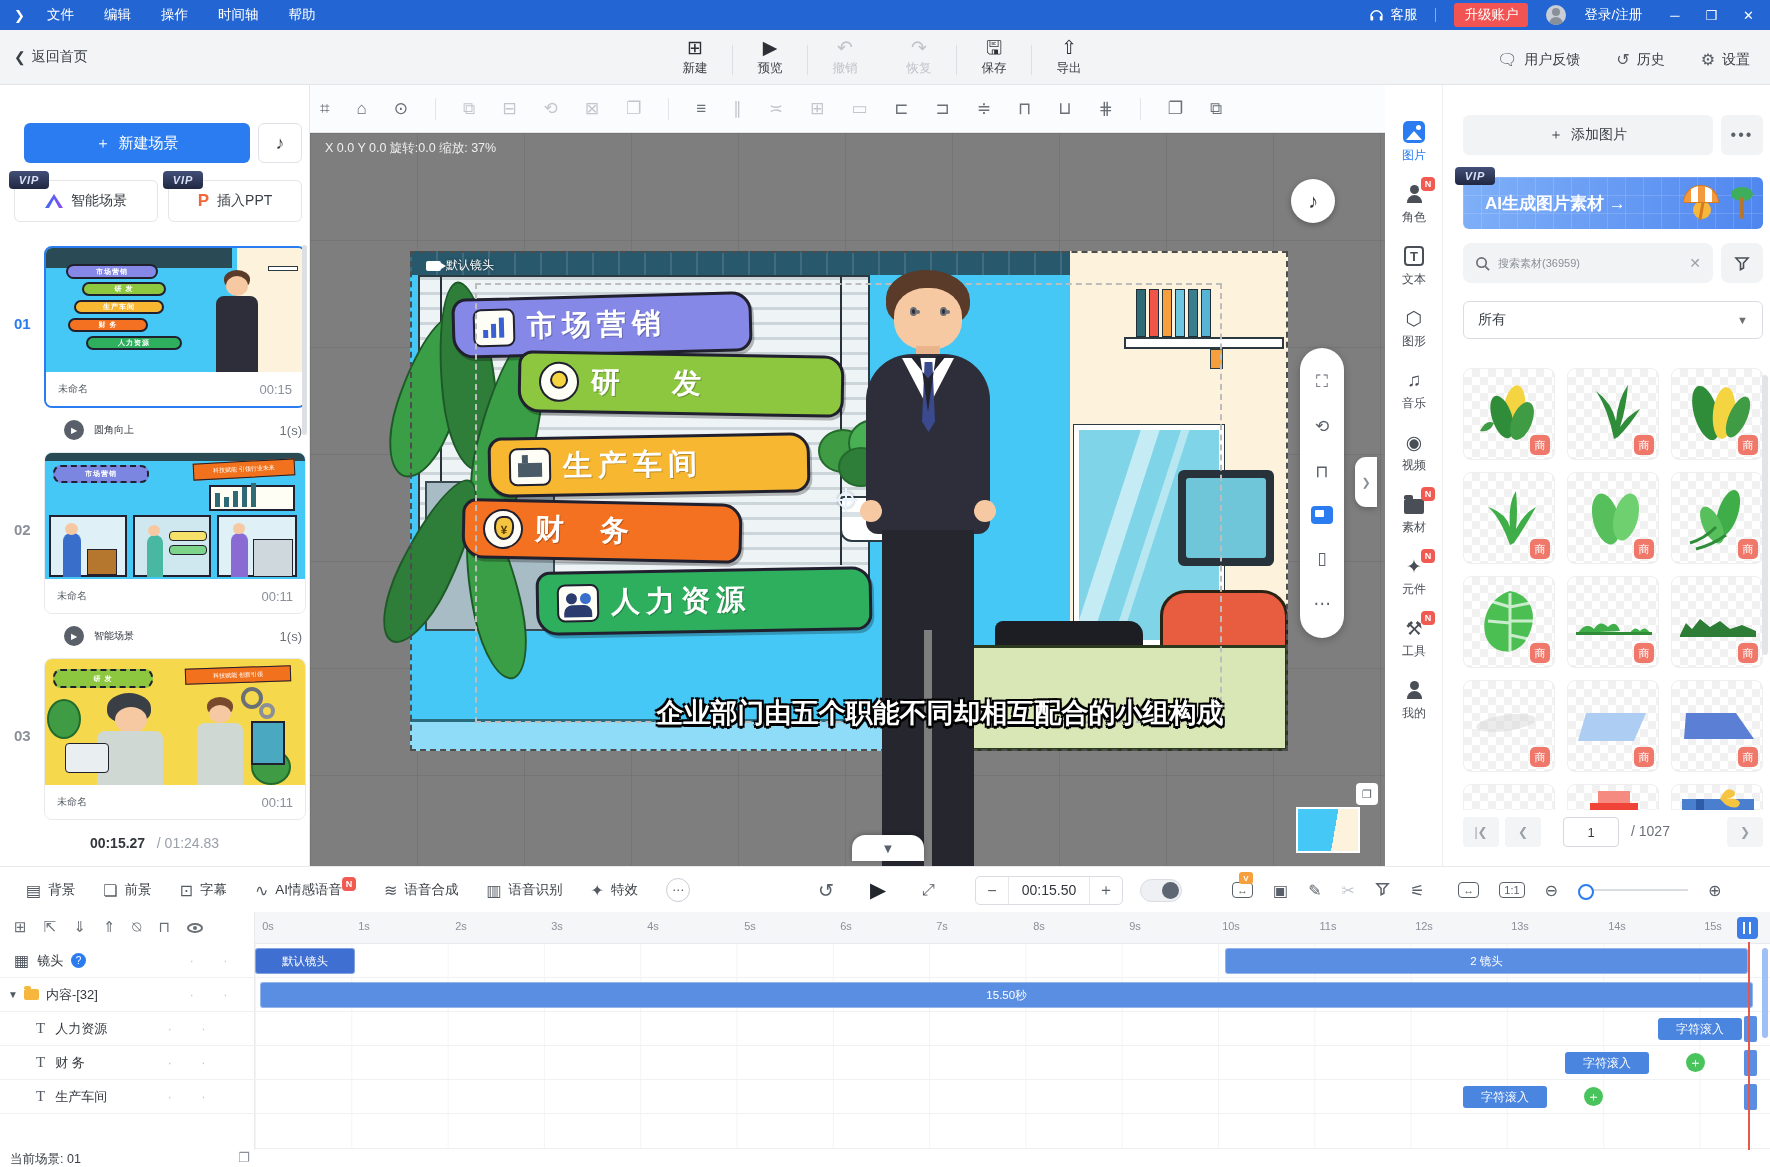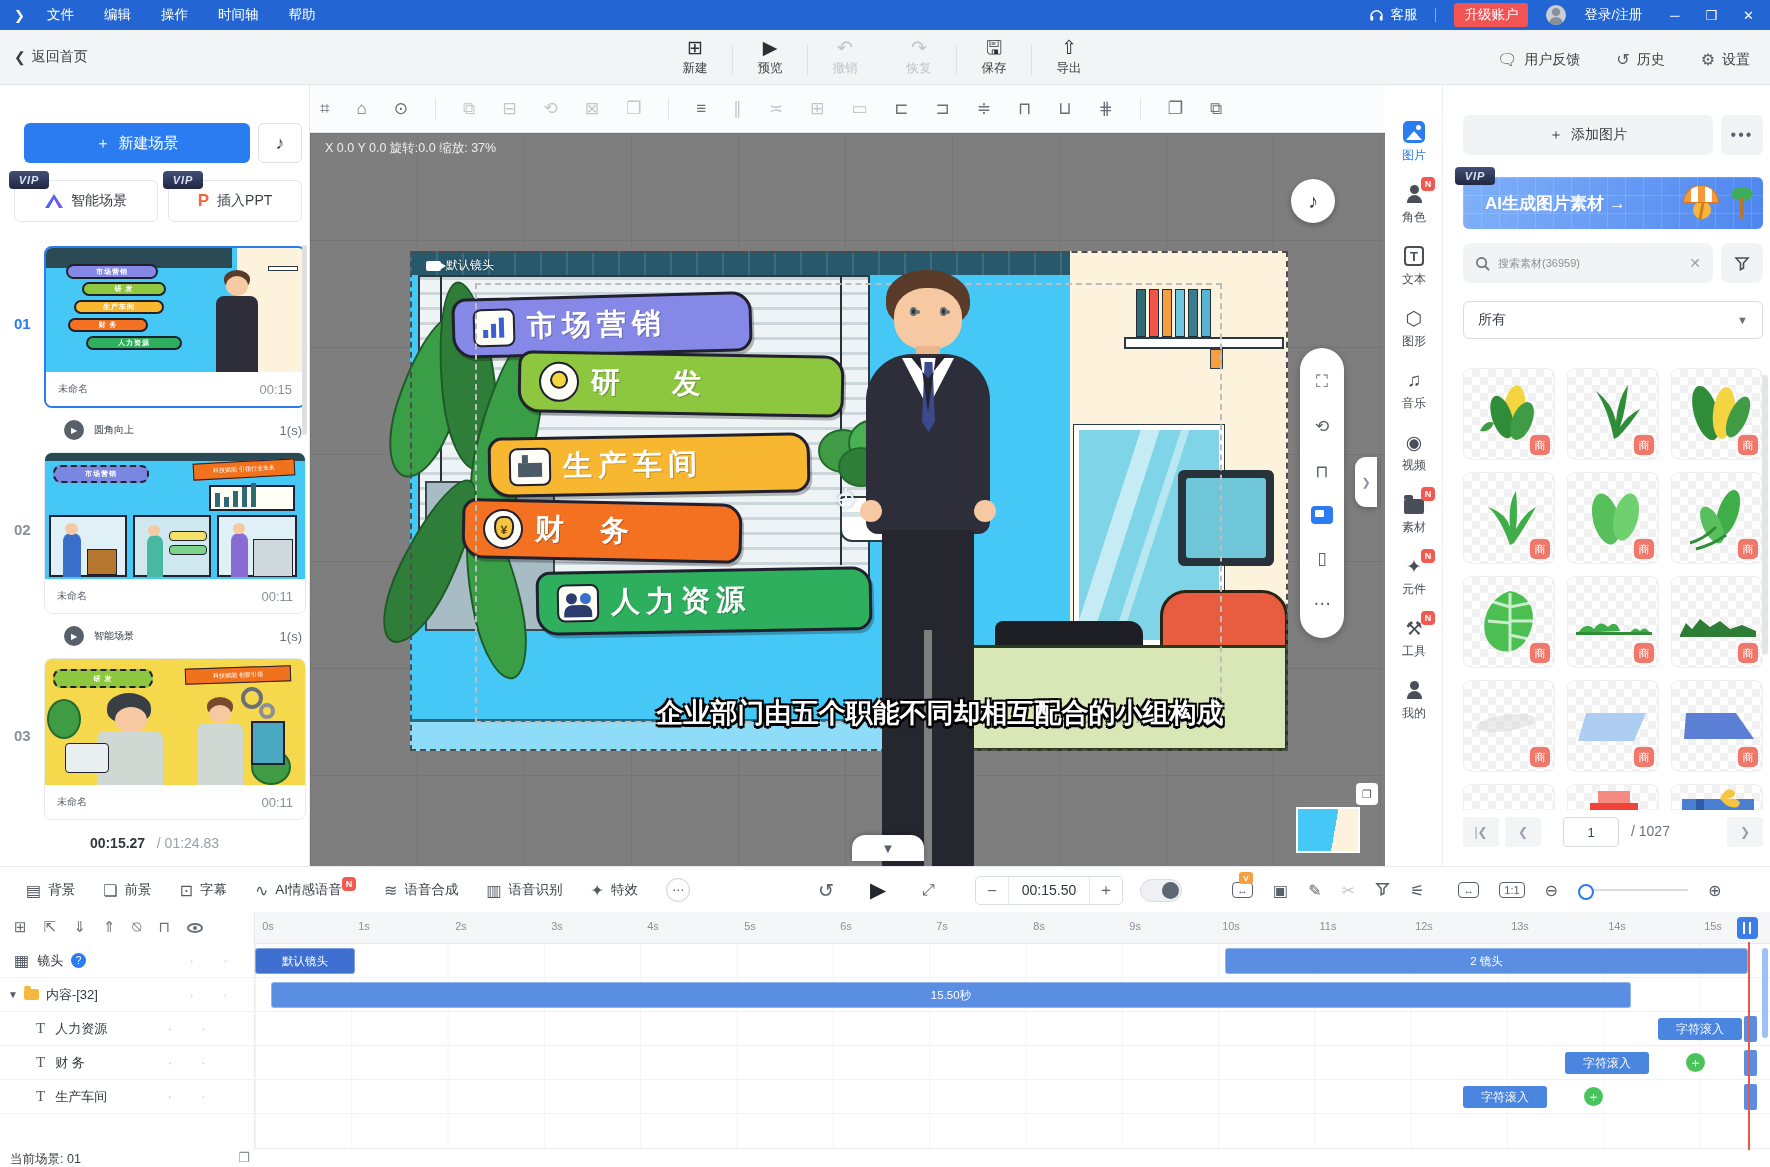--- a/index.html
+++ b/index.html
@@ -906,21 +906,21 @@
     <div class="tracks">
       <div class="trow" style="top:0;"></div>
       <div class="trow" style="top:34px;"></div>
       <div class="trow" style="top:68px;"></div>
       <div class="trow" style="top:102px;"></div>
       <div class="trow" style="top:136px;"></div>
 
       <span class="seg dark" style="left:0;top:4px;width:100px;">默认镜头</span>
       <span class="seg" style="left:970px;top:4px;width:523px;">2 镜头</span>
 
-      <span class="seg" style="left:16px;top:38px;width:1360px;">15.50秒</span>
+      <span class="seg" style="left:5px;top:38px;width:1493px;">15.50秒</span>
 
       <span class="fx-badge" style="left:1403px;top:74px;">字符滚入</span>
       <span class="mini-seg" style="left:1489px;top:72px;"></span>
       <span class="fx-badge" style="left:1310px;top:108px;">字符滚入</span>
       <span class="plus-circle" style="left:1431px;top:109px;">＋</span>
       <span class="mini-seg" style="left:1489px;top:106px;"></span>
       <span class="fx-badge" style="left:1208px;top:142px;">字符滚入</span>
       <span class="plus-circle" style="left:1329px;top:143px;">＋</span>
       <span class="mini-seg" style="left:1489px;top:140px;"></span>
     </div>

